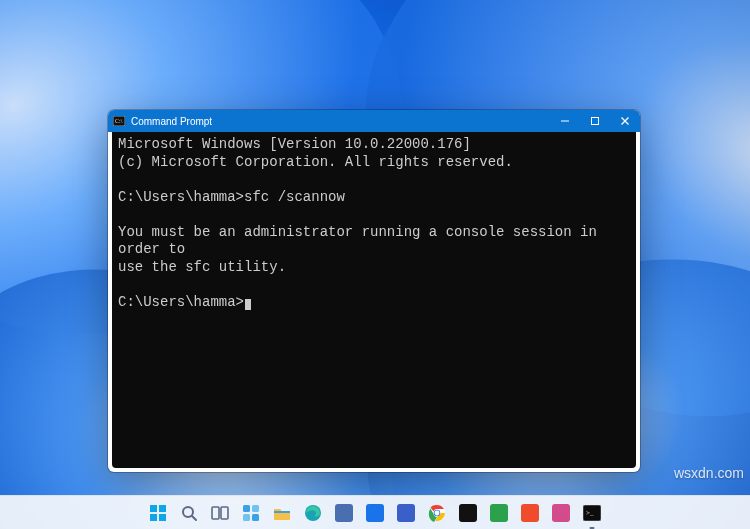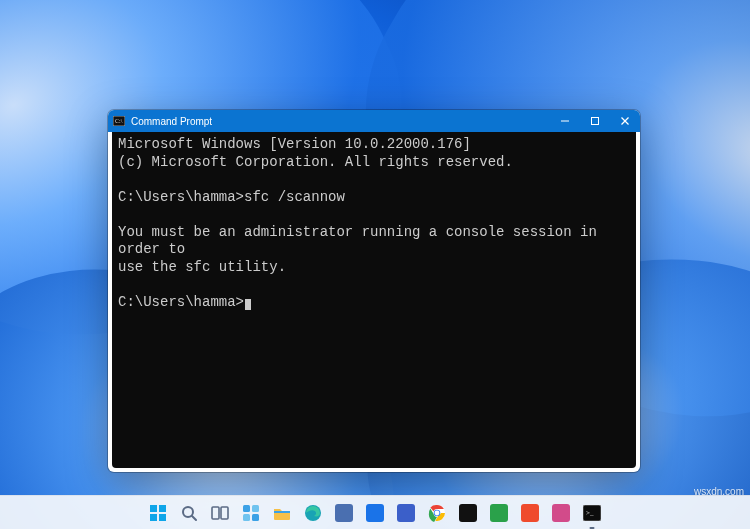--- a/index.html
+++ b/index.html
@@ -108,22 +108,22 @@
   .tb-item.running::after {
     content: "";
     position: absolute;
     bottom: -5px; left: 50%;
     width: 5px; height: 2px; border-radius: 2px;
     background: #5b6b85; transform: translateX(-50%);
   }
   .tb-item svg { display:block; }
   .generic-box { width: 18px; height: 18px; border-radius: 3px; }
   .watermark {
-    position: absolute; right: 6px; bottom: 32px;
-    font-size: 10px; color: #ffffff; opacity: 0.8;
+    position: absolute; right: 6px; bottom: 48px;
+    font-size: 14px; color: #ffffff; opacity: 0.8;
     text-shadow: 0 1px 2px rgba(0,0,0,0.4);
   }
 </style>
 </head>
 <body>
 
 <div class="desktop">
   <div class="petal p1"></div>
   <div class="petal p2"></div>
   <div class="petal p3"></div>

